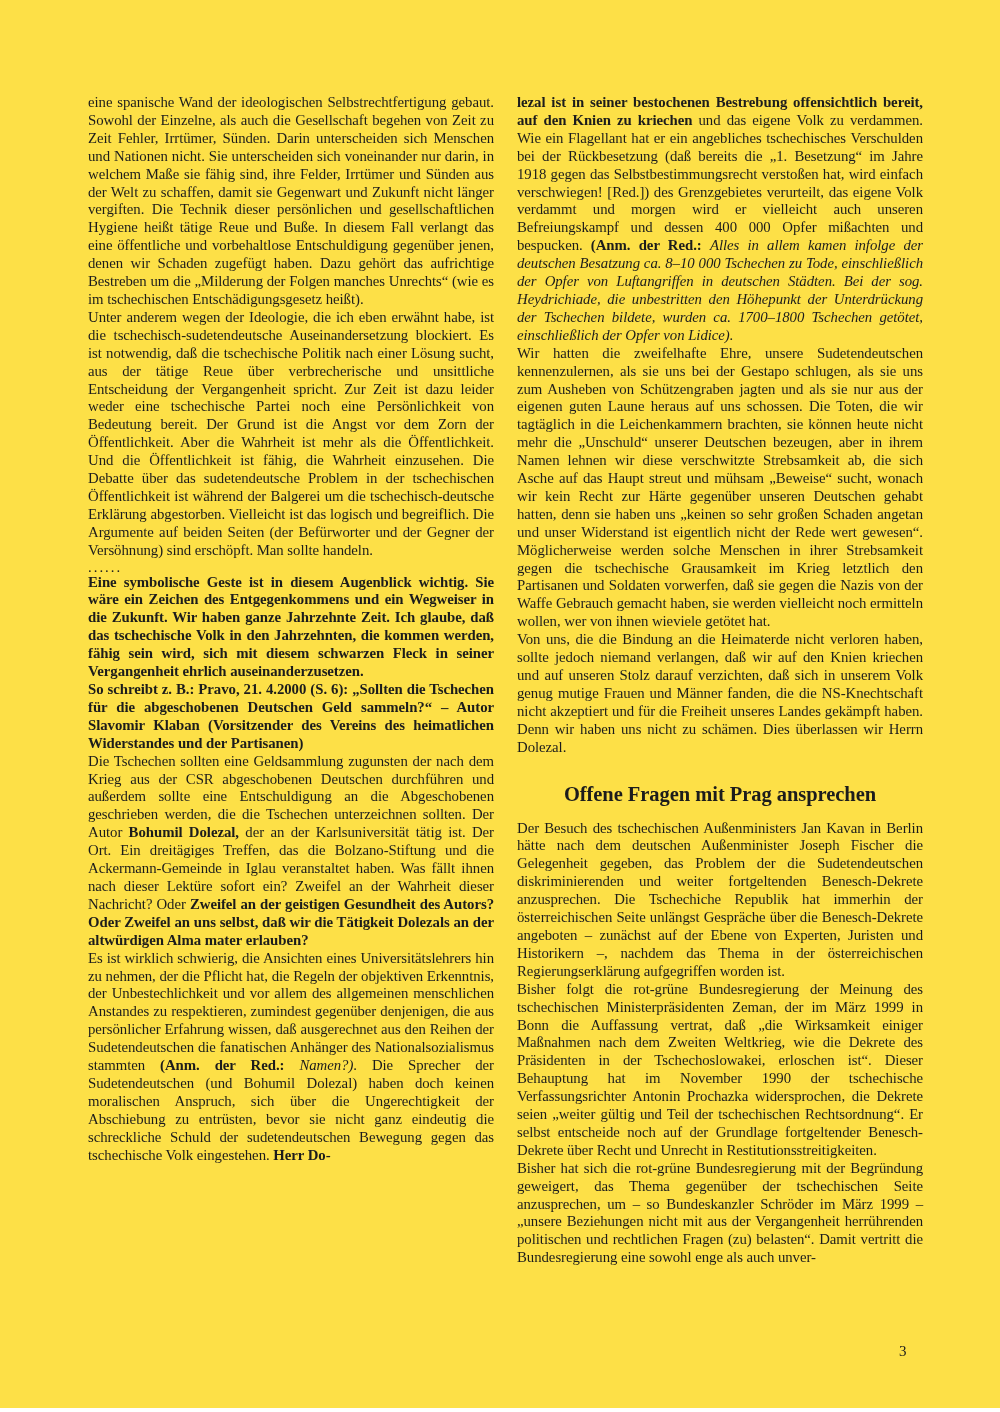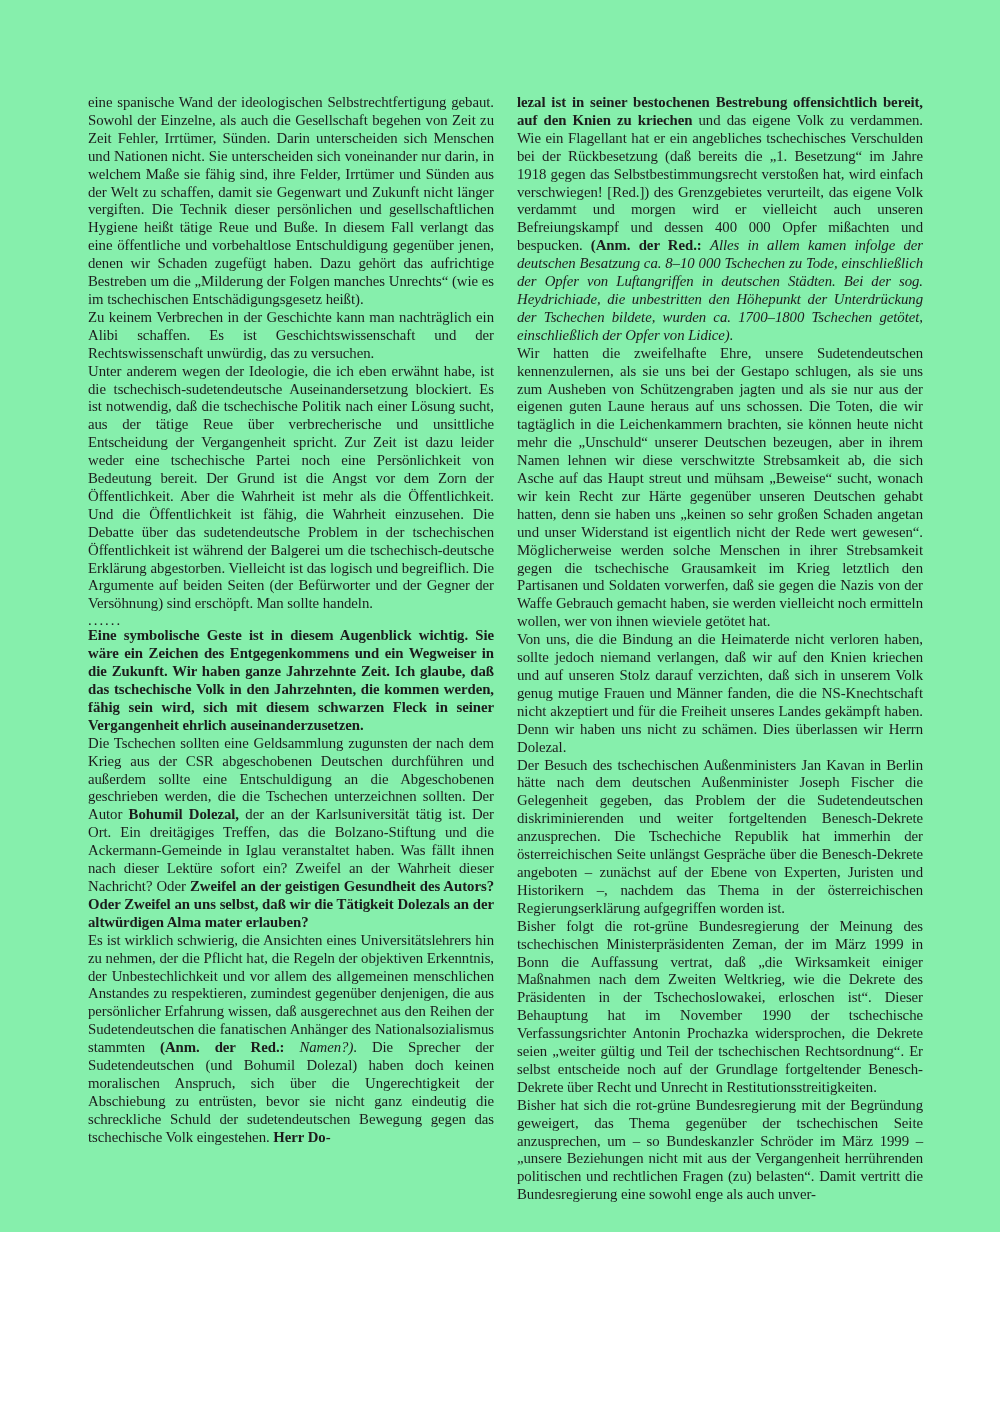--- a/index.html
+++ b/index.html
@@ -3,22 +3,22 @@
 <meta charset="utf-8">
 <style>
   html, body {
     margin: 0;
     padding: 0;
     background: #ffffff;
   }
   .page {
     position: relative;
     width: 1000px;
-    height: 1232px;
-    background: #86efac;
+    height: 1408px;
+    background: #fde047;
     overflow: hidden;
     font-family: "Liberation Serif", "DejaVu Serif", serif;
     color: #1c1c1c;
   }
   .col {
     position: absolute;
     top: 94px;
     width: 406px;
     font-size: 14.8px;
     line-height: 17.9px;
@@ -62,32 +62,33 @@
     color: #1c1c1c;
   }
 </style>
 </head>
 <body>
 
 <div class="page">
 
   <div class="col col-left">
     <p class="para"><span>eine spanische Wand der ideologischen Selbstrechtfertigung gebaut. Sowohl der Einzelne, als auch die Gesellschaft begehen von Zeit zu Zeit Fehler, Irrtümer, Sünden. Darin unterscheiden sich Menschen und Nationen nicht. Sie unterscheiden sich voneinander nur darin, in welchem Maße sie fähig sind, ihre Felder, Irrtümer und Sünden aus der Welt zu schaffen, damit sie Gegenwart und Zukunft nicht länger vergiften. Die Technik dieser persönlichen und gesellschaftlichen Hygiene heißt tätige Reue und Buße. In diesem Fall verlangt das eine öffentliche und vorbehaltlose Entschuldigung gegenüber jenen, denen wir Schaden zugefügt haben. Dazu gehört das aufrichtige Bestreben um die „Milderung der Folgen manches Unrechts“ (wie es im tschechischen Entschädigungsgesetz heißt).</span></p>
-    <p class="para"><span>Zu keinem Verbrechen in der Geschichte kann man nachträglich ein Alibi schaffen. Es ist Geschichtswissenschaft und der Rechtswissenschaft unwürdig, das zu versuchen.</span></p>
     <p class="para"><span>Unter anderem wegen der Ideologie, die ich eben erwähnt habe, ist die tschechisch-sudetendeutsche Auseinandersetzung blockiert. Es ist notwendig, daß die tschechische Politik nach einer Lösung sucht, aus der tätige Reue über verbrecherische und unsittliche Entscheidung der Vergangenheit spricht. Zur Zeit ist dazu leider weder eine tschechische Partei noch eine Persönlichkeit von Bedeutung bereit. Der Grund ist die Angst vor dem Zorn der Öffentlichkeit. Aber die Wahrheit ist mehr als die Öffentlichkeit. Und die Öffentlichkeit ist fähig, die Wahrheit einzusehen. Die Debatte über das sudetendeutsche Problem in der tschechischen Öffentlichkeit ist während der Balgerei um die tschechisch-deutsche Erklärung abgestorben. Vielleicht ist das logisch und begreiflich. Die Argumente auf beiden Seiten (der Befürworter und der Gegner der Versöhnung) sind erschöpft. Man sollte handeln.</span></p>
     <p class="para dots">......</p>
     <p class="para bold"><span>Eine symbolische Geste ist in diesem Augenblick wichtig. Sie wäre ein Zeichen des Entgegenkommens und ein Wegweiser in die Zukunft. Wir haben ganze Jahrzehnte Zeit. Ich glaube, daß das tschechische Volk in den Jahrzehnten, die kommen werden, fähig sein wird, sich mit diesem schwarzen Fleck in seiner Vergangenheit ehrlich auseinanderzusetzen.</span></p>
+    <p class="para bold"><span>So schreibt z. B.: Pravo, 21. 4.2000 (S. 6): „Sollten die Tschechen für die abgeschobenen Deutschen Geld sammeln?“ – Autor Slavomir Klaban (Vorsitzender des Vereins des heimatlichen Widerstandes und der Partisanen)</span></p>
     <p class="para"><span>Die Tschechen sollten eine Geldsammlung zugunsten der nach dem Krieg aus der CSR abgeschobenen Deutschen durchführen und außerdem sollte eine Entschuldigung an die Abgeschobenen geschrieben werden, die die Tschechen unterzeichnen sollten. Der Autor </span><span class="bold">Bohumil Dolezal,</span><span> der an der Karlsuniversität tätig ist. Der Ort. Ein dreitägiges Treffen, das die Bolzano-Stiftung und die Ackermann-Gemeinde in Iglau veranstaltet haben. Was fällt ihnen nach dieser Lektüre sofort ein? Zweifel an der Wahrheit dieser Nachricht? Oder </span><span class="bold">Zweifel an der geistigen Gesundheit des Autors? Oder Zweifel an uns selbst, daß wir die Tätigkeit Dolezals an der altwürdigen Alma mater erlauben?</span></p>
     <p class="para"><span>Es ist wirklich schwierig, die Ansichten eines Universitätslehrers hin zu nehmen, der die Pflicht hat, die Regeln der objektiven Erkenntnis, der Unbestechlichkeit und vor allem des allgemeinen menschlichen Anstandes zu respektieren, zumindest gegenüber denjenigen, die aus persönlicher Erfahrung wissen, daß ausgerechnet aus den Reihen der Sudetendeutschen die fanatischen Anhänger des Nationalsozialismus stammten </span><span class="bold">(Anm. der Red.: </span><span class="italic">Namen?)</span><span>. Die Sprecher der Sudetendeutschen (und Bohumil Dolezal) haben doch keinen moralischen Anspruch, sich über die Ungerechtigkeit der Abschiebung zu entrüsten, bevor sie nicht ganz eindeutig die schreckliche Schuld der sudetendeutschen Bewegung gegen das tschechische Volk eingestehen. </span><span class="bold">Herr Do-</span></p>
   </div>
 
   <div class="col col-right">
     <p class="para"><span class="bold">lezal ist in seiner bestochenen Bestrebung offensichtlich bereit, auf den Knien zu kriechen</span><span> und das eigene Volk zu verdammen. Wie ein Flagellant hat er ein angebliches tschechisches Verschulden bei der Rückbesetzung (daß bereits die „1. Besetzung“ im Jahre 1918 gegen das Selbstbestimmungsrecht verstoßen hat, wird einfach verschwiegen! [Red.]) des Grenzgebietes verurteilt, das eigene Volk verdammt und morgen wird er vielleicht auch unseren Befreiungskampf und dessen 400 000 Opfer mißachten und bespucken. </span><span class="bold">(Anm. der Red.: </span><span class="bold-italic">Alles in allem kamen infolge der deutschen Besatzung ca. 8–10 000 Tschechen zu Tode, einschließlich der Opfer von Luftangriffen in deutschen Städten. Bei der sog. Heydrichiade, die unbestritten den Höhepunkt der Unterdrückung der Tschechen bildete, wurden ca. 1700–1800 Tschechen getötet, einschließlich der Opfer von Lidice).</span></p>
     <p class="para"><span>Wir hatten die zweifelhafte Ehre, unsere Sudetendeutschen kennenzulernen, als sie uns bei der Gestapo schlugen, als sie uns zum Ausheben von Schützengraben jagten und als sie nur aus der eigenen guten Laune heraus auf uns schossen. Die Toten, die wir tagtäglich in die Leichenkammern brachten, sie können heute nicht mehr die „Unschuld“ unserer Deutschen bezeugen, aber in ihrem Namen lehnen wir diese verschwitzte Strebsamkeit ab, die sich Asche auf das Haupt streut und mühsam „Beweise“ sucht, wonach wir kein Recht zur Härte gegenüber unseren Deutschen gehabt hatten, denn sie haben uns „keinen so sehr großen Schaden angetan und unser Widerstand ist eigentlich nicht der Rede wert gewesen“. Möglicherweise werden solche Menschen in ihrer Strebsamkeit gegen die tschechische Grausamkeit im Krieg letztlich den Partisanen und Soldaten vorwerfen, daß sie gegen die Nazis von der Waffe Gebrauch gemacht haben, sie werden vielleicht noch ermitteln wollen, wer von ihnen wieviele getötet hat.</span></p>
     <p class="para"><span>Von uns, die die Bindung an die Heimaterde nicht verloren haben, sollte jedoch niemand verlangen, daß wir auf den Knien kriechen und auf unseren Stolz darauf verzichten, daß sich in unserem Volk genug mutige Frauen und Männer fanden, die die NS-Knechtschaft nicht akzeptiert und für die Freiheit unseres Landes gekämpft haben. Denn wir haben uns nicht zu schämen. Dies überlassen wir Herrn Dolezal.</span></p>
+    <h2 class="section-heading">Offene Fragen mit Prag ansprechen</h2>
     <p class="para"><span>Der Besuch des tschechischen Außenministers Jan Kavan in Berlin hätte nach dem deutschen Außenminister Joseph Fischer die Gelegenheit gegeben, das Problem der die Sudetendeutschen diskriminierenden und weiter fortgeltenden Benesch-Dekrete anzusprechen. Die Tschechiche Republik hat immerhin der österreichischen Seite unlängst Gespräche über die Benesch-Dekrete angeboten – zunächst auf der Ebene von Experten, Juristen und Historikern –, nachdem das Thema in der österreichischen Regierungserklärung aufgegriffen worden ist.</span></p>
     <p class="para gap-top"><span>Bisher folgt die rot-grüne Bundesregierung der Meinung des tschechischen Ministerpräsidenten Zeman, der im März 1999 in Bonn die Auffassung vertrat, daß „die Wirksamkeit einiger Maßnahmen nach dem Zweiten Weltkrieg, wie die Dekrete des Präsidenten in der Tschechoslowakei, erloschen ist“. Dieser Behauptung hat im November 1990 der tschechische Verfassungsrichter Antonin Prochazka widersprochen, die Dekrete seien „weiter gültig und Teil der tschechischen Rechtsordnung“. Er selbst entscheide noch auf der Grundlage fortgeltender Benesch-Dekrete über Recht und Unrecht in Restitutionsstreitigkeiten.</span></p>
     <p class="para gap-top"><span>Bisher hat sich die rot-grüne Bundesregierung mit der Begründung geweigert, das Thema gegenüber der tschechischen Seite anzusprechen, um – so Bundeskanzler Schröder im März 1999 – „unsere Beziehungen nicht mit aus der Vergangenheit herrührenden politischen und rechtlichen Fragen (zu) belasten“. Damit vertritt die Bundesregierung eine sowohl enge als auch unver-</span></p>
   </div>
 
   <div class="page-number">3</div>
 
 </div>
 
 </body></html>

